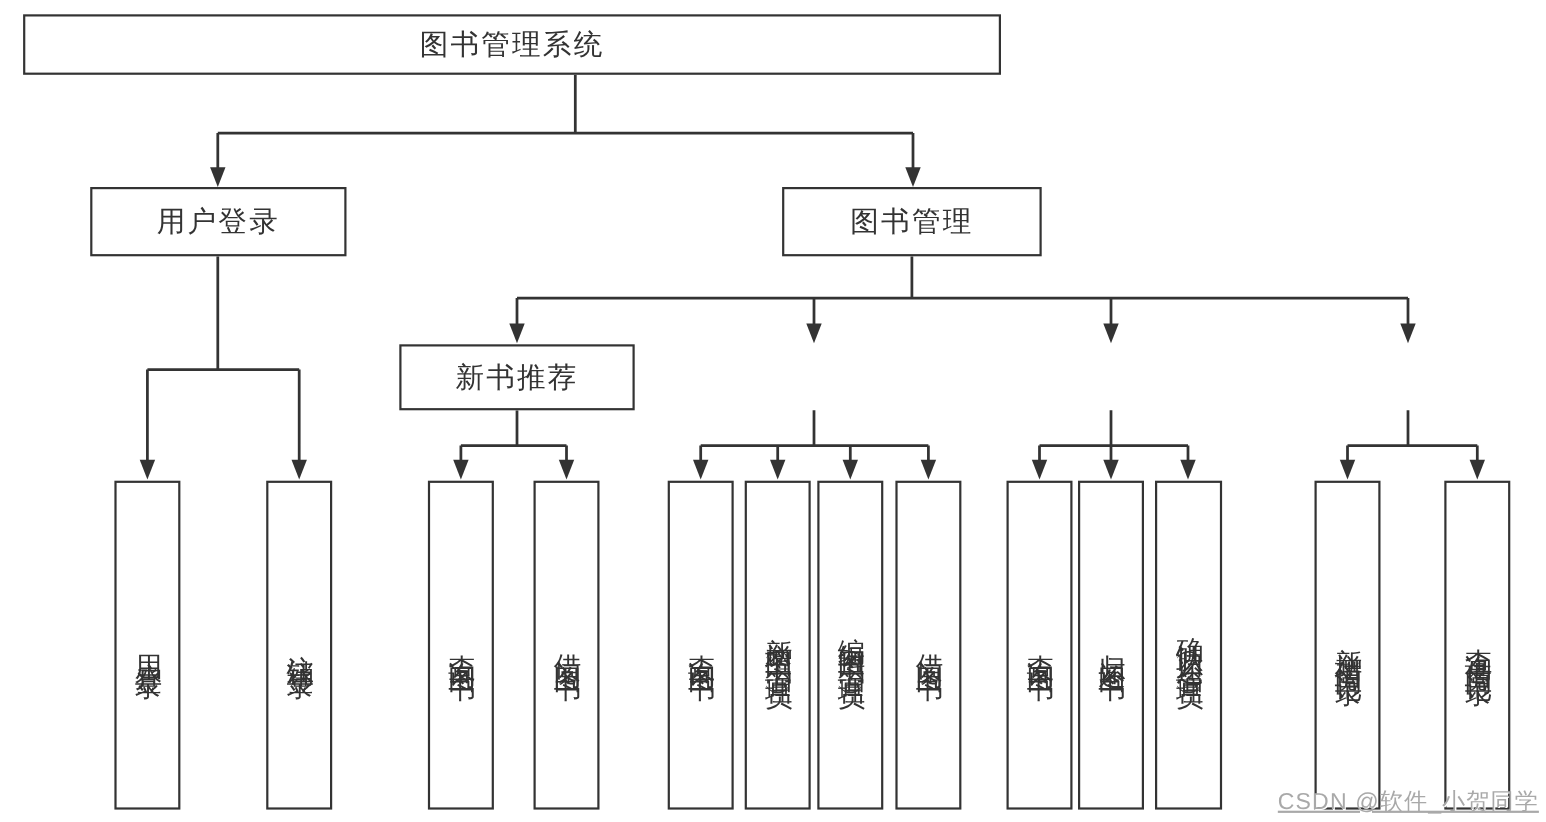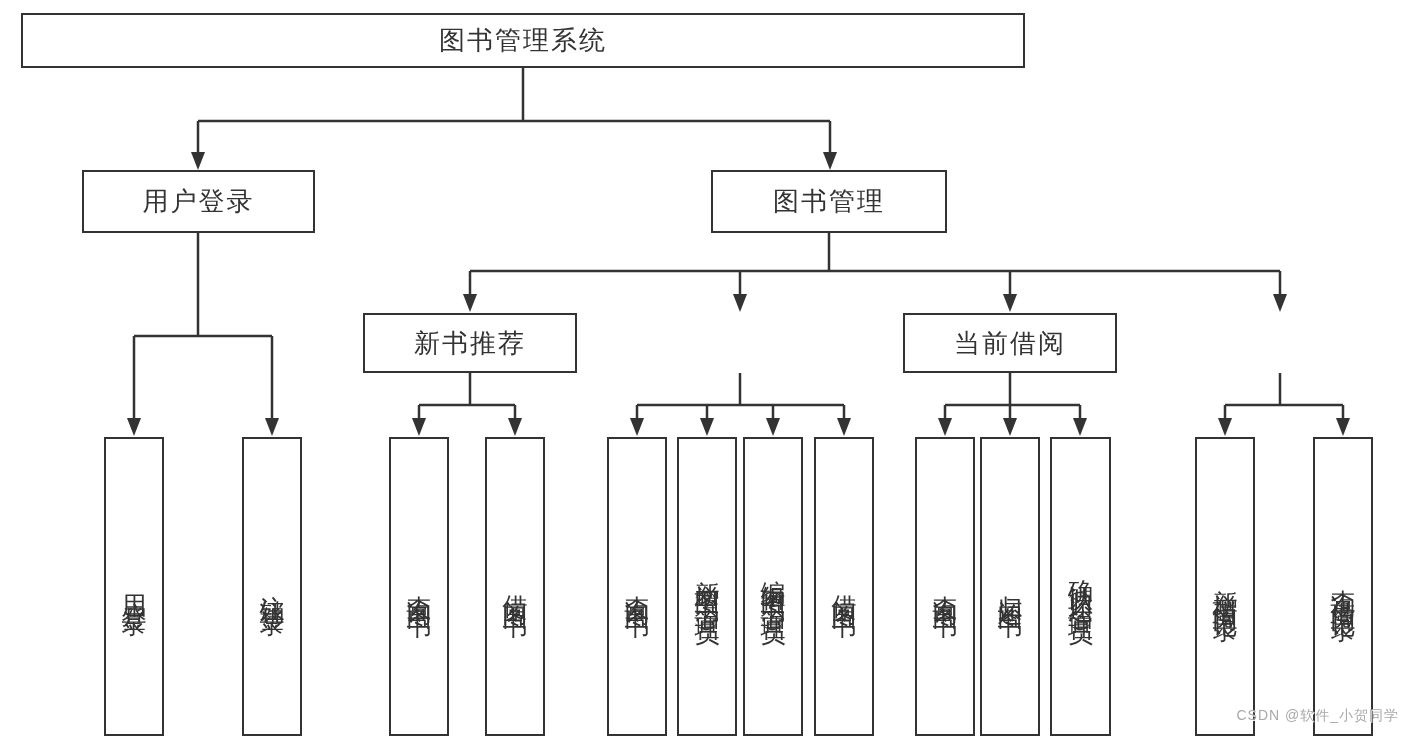--- a/index.html
+++ b/index.html
@@ -41,27 +41,28 @@
   }
   .box.leaf .label{
     writing-mode:vertical-rl;
     text-orientation:mixed;
     font-size:25px;
     letter-spacing:6px;
     line-height:1;
   }
   .watermark{
     position:absolute;
-    right:6px;bottom:22px;
-    font-size:14px;
+    right:6px;bottom:5px;
+    font-size:21px;
     color:var(--wm-color);
     letter-spacing:1px;
     text-shadow:1px 1px 0 #ffffff;
     white-space:nowrap;
     z-index:5;
+    text-decoration:underline;
   }
 </style>
 </head>
 <body>
 
 <div class="stage">
 
   <svg id="connectors" class="connector-layer" width="1405" height="747" viewBox="0 0 1405 747" xmlns="http://www.w3.org/2000/svg">
     <path d="
       M523 68 V121 M198 121 H830 M198 121 V155 M830 121 V155
@@ -85,36 +86,33 @@
       <polygon points="700,418 714,418 707,436"></polygon>
       <polygon points="766,418 780,418 773,436"></polygon>
       <polygon points="837,418 851,418 844,436"></polygon>
       <polygon points="938,418 952,418 945,436"></polygon>
       <polygon points="1003,418 1017,418 1010,436"></polygon>
       <polygon points="1073,418 1087,418 1080,436"></polygon>
       <polygon points="1218,418 1232,418 1225,436"></polygon>
       <polygon points="1336,418 1350,418 1343,436"></polygon>
     </svg>
 
-  <div class="box h" style="left:21px;top:13px;width:1004px;height:55px">
+  <div class="box h" style="left:21px;top:13px;width:889px;height:55px">
     <span class="label">图书管理系统</span>
   </div>
 
   <div class="box h" style="left:82px;top:170px;width:233px;height:63px">
     <span class="label">用户登录</span>
   </div>
   <div class="box h" style="left:363px;top:313px;width:214px;height:60px">
     <span class="label">新书推荐</span>
   </div>
 
   <div class="box h" style="left:711px;top:170px;width:236px;height:63px">
     <span class="label">图书管理</span>
-  </div>
-  <div class="box h" style="left:903px;top:313px;width:214px;height:60px">
-    <span class="label">当前借阅</span>
   </div>
 
   <div class="box leaf" style="left:104px;top:437px;width:60px;height:299px">
     <span class="label">用户登录</span>
   </div>
   <div class="box leaf" style="left:242px;top:437px;width:60px;height:299px">
     <span class="label">注销登录</span>
   </div>
 
   <div class="box leaf" style="left:389px;top:437px;width:60px;height:299px">

